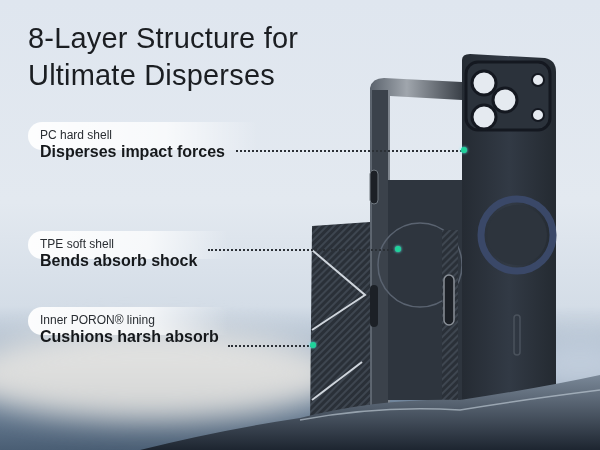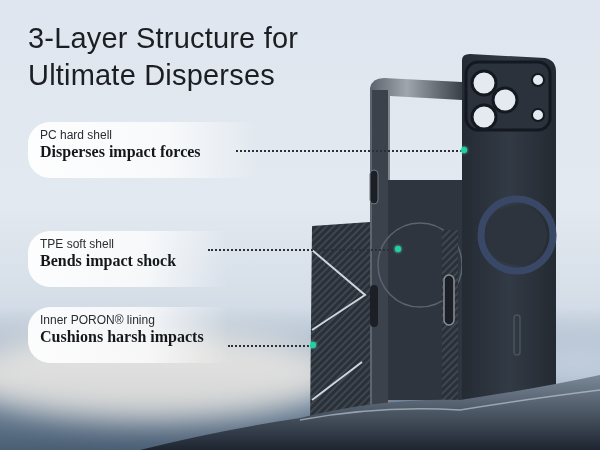--- a/index.html
+++ b/index.html
@@ -3,36 +3,36 @@
 <meta charset="utf-8">
 <style>
   html, body { margin:0; padding:0; }
   body { width:600px; height:450px; overflow:hidden; position:relative;
     font-family:"Liberation Sans", sans-serif; }
   .bg { position:absolute; inset:0;
     background: linear-gradient(180deg, #dfe6ef 0%, #e3e9f0 45%, #d4dde7 68%, #9fb0c3 80%, #6c8198 90%, #4a5e74 100%); }
   .cloud { position:absolute; border-radius:50%; filter:blur(14px); }
   .title { position:absolute; left:28px; top:20px; font-size:29px; font-weight:500;
     color:#1b1e22; line-height:37px; letter-spacing:0.2px; }
-  .callout { position:absolute; left:28px; height:56px; border-radius:22px 0 0 22px;
+  .callout { position:absolute; left:28px; height:28px; border-radius:22px 0 0 22px;
     background: linear-gradient(90deg, rgba(255,255,255,0.95) 0%, rgba(255,255,255,0.75) 60%, rgba(255,255,255,0) 100%); }
   .callout .sub { position:absolute; left:12px; top:6px; font-size:12px; color:#2a2e33; }
-  .callout .main { position:absolute; left:12px; top:21px; font-size:16px; font-weight:700; color:#15181b; white-space:nowrap;font-family:Liberation Serif, serif; }
+  .callout .main { position:absolute; left:12px; top:21px; font-size:16px; font-weight:700; color:#15181b; white-space:nowrap; }
   .dots { position:absolute; height:0; border-top:2px dotted #2b3036; }
   .dot { position:absolute; width:6px; height:6px; border-radius:50%; background:#1fd39a; box-shadow:0 0 3px #6ff; }
 </style>
 </head>
 <body>
 
 <div class="bg"></div>
 <div class="cloud" style="left:-40px;top:330px;width:380px;height:90px;background:rgba(240,236,230,0.8);"></div>
 <div class="cloud" style="left:520px;top:340px;width:120px;height:60px;background:rgba(210,220,232,0.7);"></div>
 
 <div class="title">
-  <div>3-Layer Structure for</div>
+  <div>8-Layer Structure for</div>
   <div>Ultimate Disperses</div>
 </div>
 
 <svg style="position:absolute;left:0;top:0;" width="600" height="450" viewBox="0 0 600 450">
   <defs>
     <linearGradient id="caseG" x1="0" x2="1" y1="0" y2="0">
       <stop offset="0" stop-color="#252b33"></stop>
       <stop offset="0.5" stop-color="#323a45"></stop>
       <stop offset="1" stop-color="#242a31"></stop>
     </linearGradient>
@@ -88,23 +88,23 @@
 
 <div class="callout" style="top:122px;width:230px;">
   <span class="sub">PC hard shell</span>
   <span class="main">Disperses impact forces</span>
 </div>
 <div class="dots" style="left:236px;top:150px;width:226px;"></div>
 <div class="dot" style="left:461px;top:147px;"></div>
 
 <div class="callout" style="top:231px;width:200px;">
   <span class="sub">TPE soft shell</span>
-  <span class="main">Bends impact shock</span>
+  <span class="main">Bends absorb shock</span>
 </div>
 <div class="dots" style="left:208px;top:249px;width:188px;"></div>
 <div class="dot" style="left:395px;top:246px;"></div>
 
 <div class="callout" style="top:307px;width:200px;">
   <span class="sub">Inner PORON® lining</span>
-  <span class="main">Cushions harsh impacts</span>
+  <span class="main">Cushions harsh absorb</span>
 </div>
 <div class="dots" style="left:228px;top:345px;width:84px;"></div>
 <div class="dot" style="left:310px;top:342px;"></div>
 
 </body></html>

